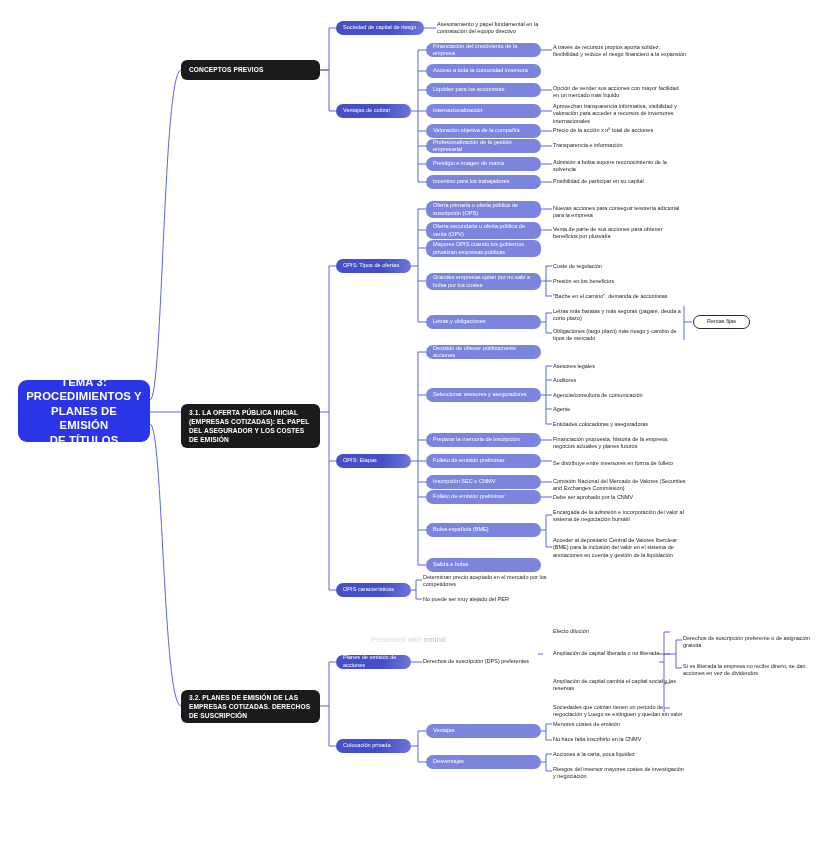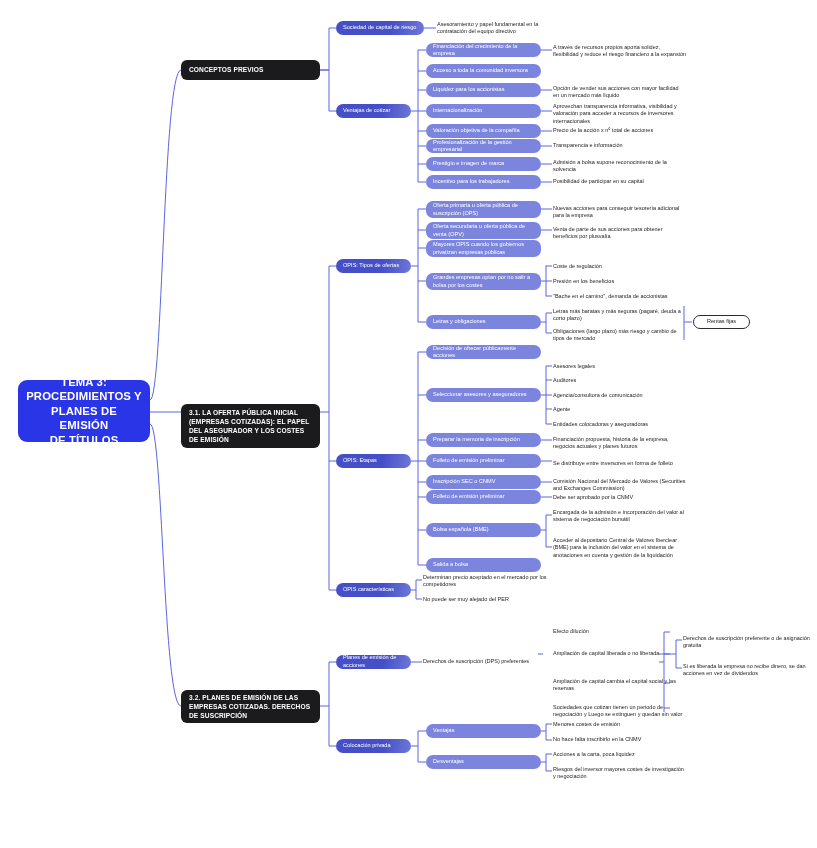--- a/index.html
+++ b/index.html
@@ -464,14 +464,17 @@
   <div class="node lvl3" style="left:426px;top:755px;width:115px;height:14px;">
     <span>Desventajas</span>
   </div>
   <div class="node leaf" style="left:553px;top:750px;width:133px;height:10px;">
     <span>Acciones a la carta, poca liquidez</span>
   </div>
   <div class="node leaf" style="left:553px;top:764px;width:133px;height:18px;">
     <span>Riesgos del inversor mayores costes de investigación y negociación</span>
   </div>
 
+  <div class="footer">
+    <span>Presented with </span><b>xmind</b>
+  </div>
 
 </div>
 
 </body></html>

